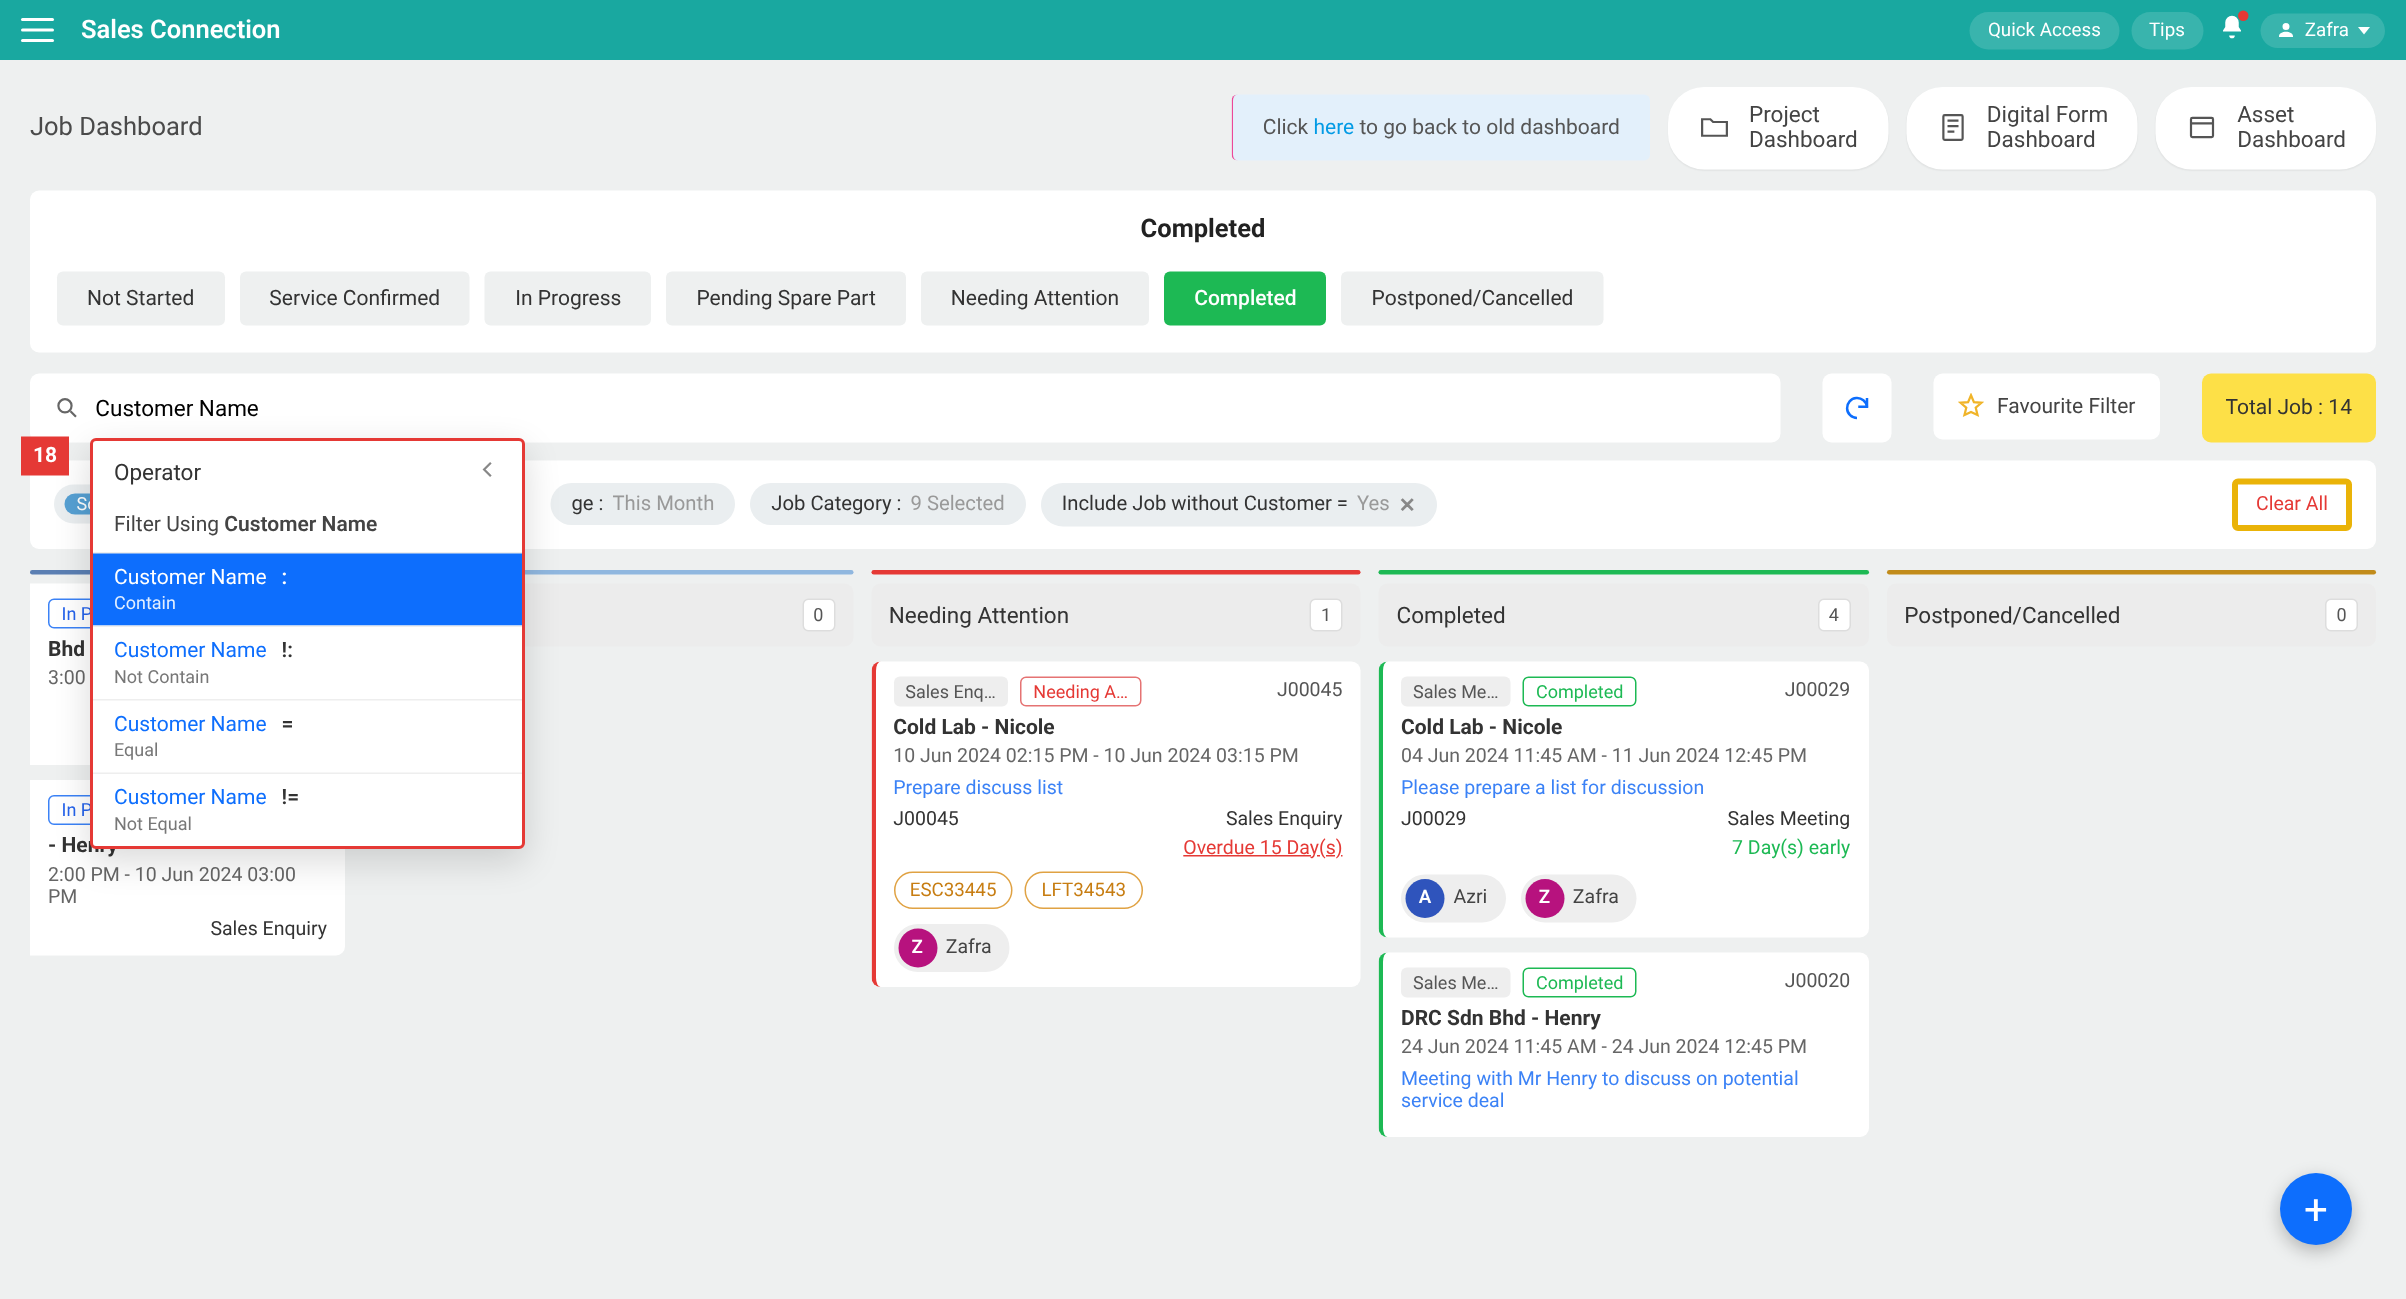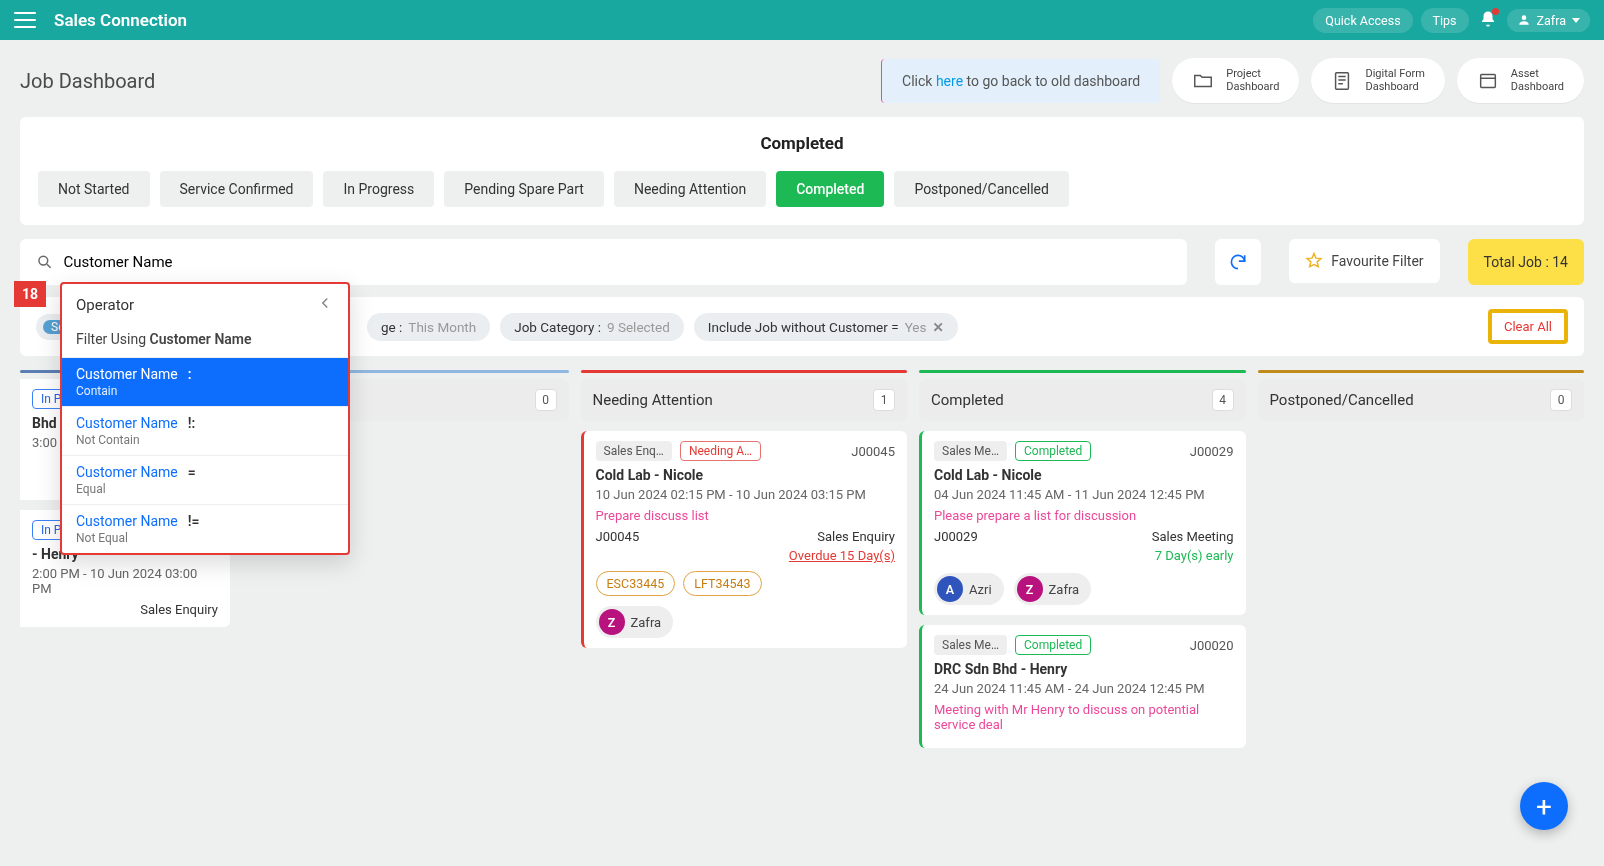--- a/index.html
+++ b/index.html
@@ -14,27 +14,27 @@
 .pill-btn { background: rgba(255,255,255,.14); color:#fff; border-radius: 14px; padding: 5px 12px; font-size: 12.5px; margin-left: 8px; cursor:pointer; }
 .bell-wrap { position: relative; margin: 0 10px; }
 .bell-wrap svg { width: 18px; height:18px; fill:#fff; }
 .bell-dot { position:absolute; top:-2px; right:-2px; width:7px; height:7px; background:#e53935; border-radius:50%; }
 .user-pill { background: rgba(255,255,255,.14); color:#fff; border-radius: 14px; padding: 4px 10px; font-size: 12.5px; display:flex; align-items:center; gap:6px; cursor:pointer; }
 .user-pill svg { width:14px; height:14px; fill:#fff;}
 .chev-down { width:0; height:0; border-left:4px solid transparent; border-right:4px solid transparent; border-top:5px solid #fff; display:inline-block;}
 
 
 .header-row { display:flex; align-items:center; padding: 18px 20px 14px; gap:12px; }
-.page-title { font-size: 20px; color:#4a4a4a; font-weight: 400; flex-shrink:0;}
+.page-title { font-size: 17px; color:#4a4a4a; font-weight: 400; flex-shrink:0;}
 .header-spacer { flex:1; }
 .notice { border-left:1px solid #ec4899; background:#e3f0fb; color:#555; padding: 14px 20px; border-radius:4px; font-size:14px;}
 .notice .link { color:#039be5; }
 .dash-btn { background:#fff; border-radius: 24px; padding: 10px 20px; display:flex; align-items:center; gap:12px; cursor:pointer; color:#444; box-shadow: 0 1px 1px rgba(0,0,0,.05);}
 .dash-btn svg { width:22px; height:22px; stroke:#555; fill:none; stroke-width:1.6;}
-.dash-btn-text { line-height:1.15; font-size:11px;}
+.dash-btn-text { line-height:1.15; font-size:15px;}
 
 
 .panel { background:#fff; margin: 0 20px 14px; border-radius:6px; padding: 16px 18px 18px; }
 .section-title { text-align:center; font-weight:700; font-size:17px; color:#222; margin-bottom: 18px;}
 .status-tabs { display:flex; gap:10px; }
 .status-tab { background:#eef0f0; color:#333; padding: 10px 20px; border-radius:4px; font-size:14px; cursor:pointer;}
 .status-tab.active { background:#1db954; color:#fff; font-weight:500;}
 
 
 .search-row { display:flex; gap:28px; align-items:stretch; margin: 0 20px 12px; position:relative;}
@@ -91,21 +91,21 @@
 .card.red-edge{border-left-color:#e53935;}
 .card.green-edge{border-left-color:#1db954;}
 .card-row1{ display:flex; align-items:center; gap:8px; margin-bottom:6px;}
 .badge-gray{ background:#eee; color:#555; border-radius:4px; padding:3px 8px; font-size:12px; max-width:80px; white-space:nowrap; overflow:hidden; text-overflow:ellipsis;}
 .badge-green{ border:1px solid #1db954; color:#1db954; border-radius:4px; padding:2px 8px; font-size:12px;}
 .badge-red{ border:1px solid #e57373; color:#e53935; border-radius:4px; padding:2px 8px; font-size:12px; max-width:84px; white-space:nowrap; overflow:hidden; text-overflow:ellipsis;}
 .badge-blue{ border:1px solid #3b82f6; color:#2563eb; border-radius:4px; padding:2px 8px; font-size:12px;}
 .card-id{ margin-left:auto; color:#555; font-size:13px;}
 .card-title{ font-weight:700; margin:4px 0 4px; font-size:14px;}
 .card-sub{ color:#666; font-size:13px; margin-bottom:6px;}
-.card-note{ color:#ec4899; font-size:13px; margin-bottom:6px;}
+.card-note{ color:#3b82f6; font-size:13px; margin-bottom:6px;}
 .card-bottom{ display:flex; justify-content:space-between; align-items:center; margin-top:4px;}
 .card-overdue{ color:#e53935; text-align:right; font-size:13px; margin-top:4px;text-decoration:underline;}
 .card-early{ color:#1db954; text-align:right; font-size:13px; margin-top:4px;}
 .tag-row{ display:flex; gap:8px; margin-top:8px;}
 .ref-pill{ border:1px solid #e0a243; color:#c77d12; border-radius:14px; padding:4px 10px; font-size:12.5px;}
 .avatar-row{ display:flex; gap:10px; margin-top:10px; align-items:center;}
 .av-chip{ display:flex; align-items:center; gap:-4px; background:#eee; border-radius:18px; padding:3px 12px 3px 3px;}
 .av{ width:26px;height:26px;border-radius:50%; color:#fff; display:flex; align-items:center; justify-content:center; font-size:12.5px; font-weight:600;}
 .av-a{background:#2f54bc;} .av-z{background:#b7127e;}
 .av-name{ font-size:13px; color:#444; margin-left:6px;}

